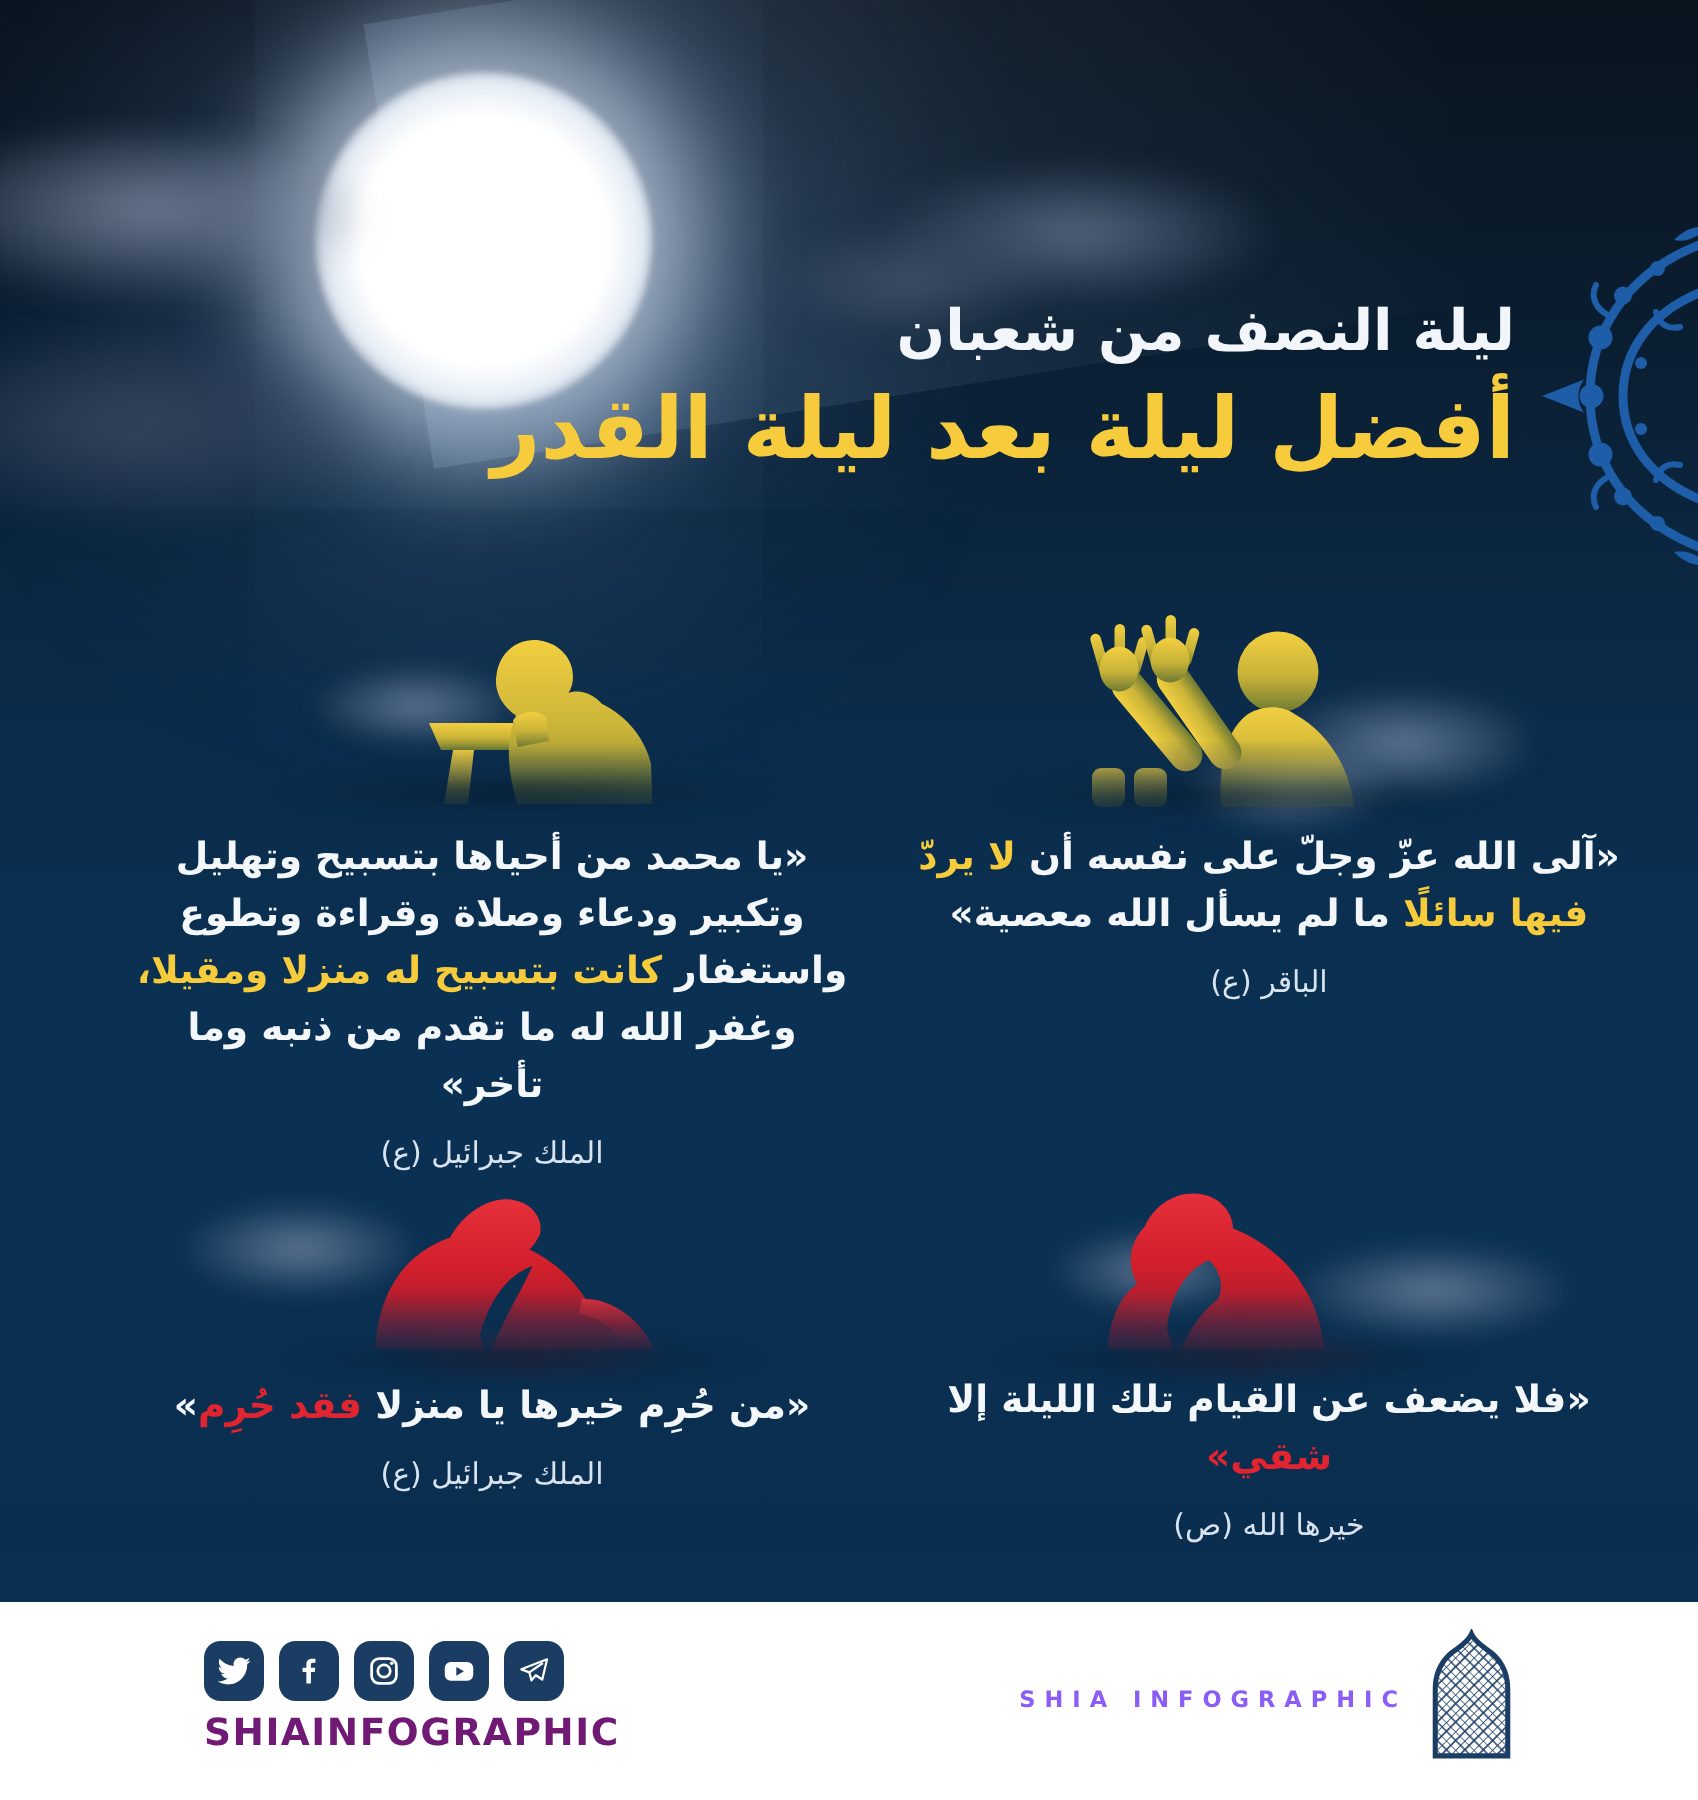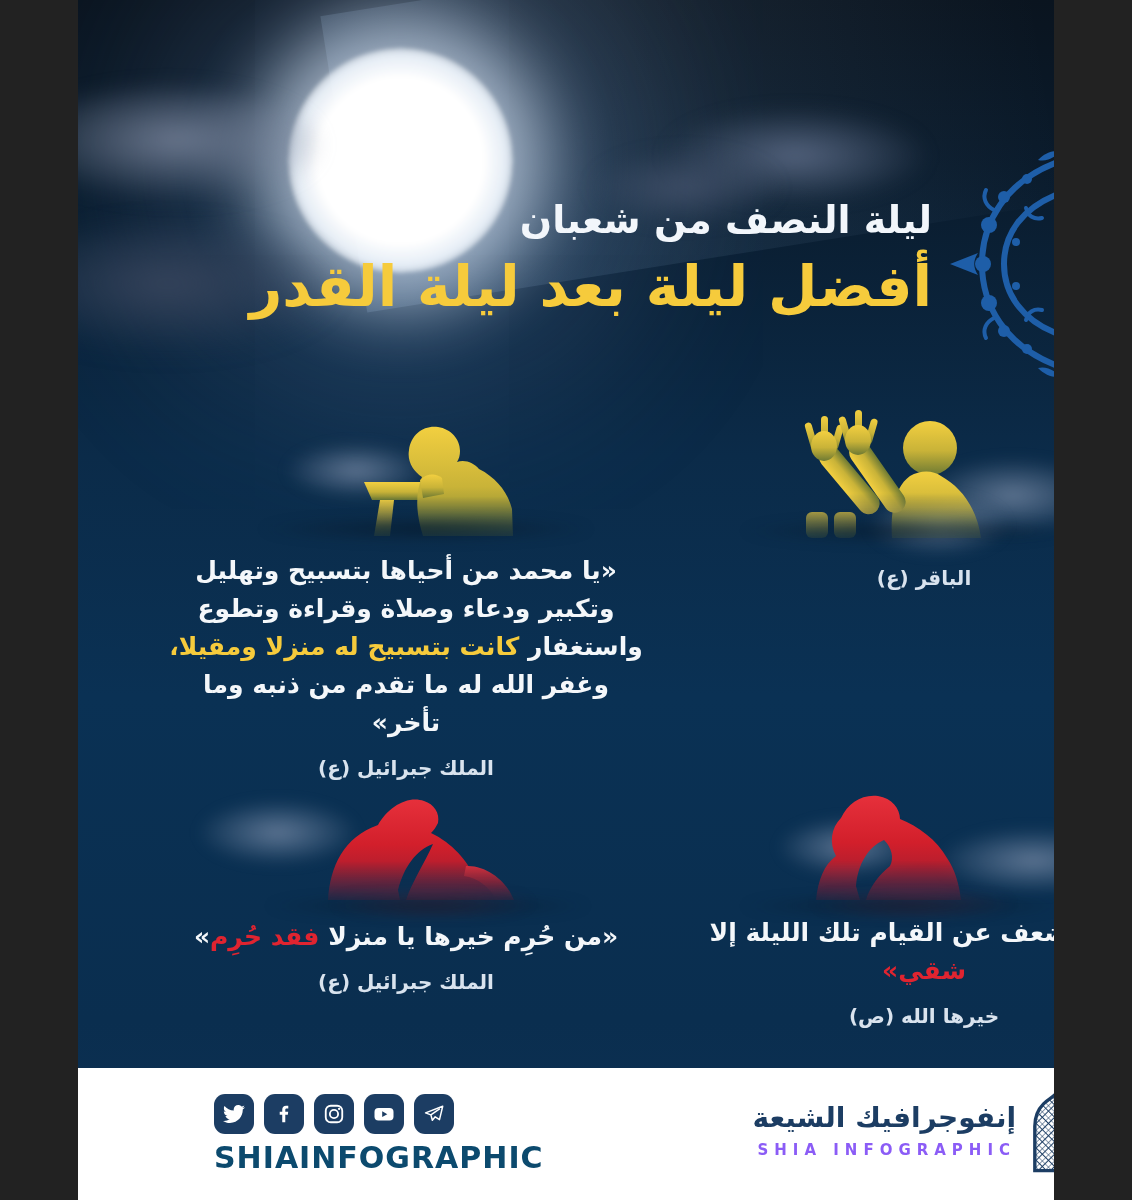--- a/index.html
+++ b/index.html
@@ -1,19 +1,19 @@
 <!DOCTYPE html>
 <html lang="ar"><head>
 <meta charset="utf-8">
 <style>
   * { margin:0; padding:0; box-sizing:border-box; }
   html,body { background:#222; }
   body { font-family:"DejaVu Sans", sans-serif; }
   .canvas{
-    position:relative; width:976px; height:1200px; margin:0 auto; overflow:hidden;
+    position:relative; width:1132px; height:1200px; margin:0 auto; overflow:hidden;
     background:linear-gradient(180deg,#0a141f 0%,#0a1b2c 14%,#0b2b49 38%,#0a3154 58%,#0a2e4f 85%,#0d3053 98%);
   }
   
   .beam{
     position:absolute; left:260px; top:-60px; width:950px; height:300px;
     transform:rotate(-9deg);
     background:linear-gradient(90deg,rgba(170,205,240,.16),rgba(170,205,240,0) 75%);
     pointer-events:none;
   }
   .moon{
@@ -38,32 +38,32 @@
 
   
   .sil{ position:absolute; -webkit-mask-image:linear-gradient(180deg,#000 66%,rgba(0,0,0,.2) 100%); mask-image:linear-gradient(180deg,#000 66%,rgba(0,0,0,.2) 100%); }
   .ground{ position:absolute; border-radius:50%; background:radial-gradient(ellipse,rgba(4,18,31,.55),rgba(4,18,31,0) 70%); filter:blur(6px); }
   .glow-red{ position:absolute; border-radius:50%; background:radial-gradient(ellipse,rgba(214,33,43,.28),rgba(214,33,43,0) 70%); filter:blur(8px); }
 
   .quote{ position:absolute; width:476px; direction:rtl; text-align:center; }
   .quote-text{ color:#f4f7fa; font-size:25px; font-weight:700; line-height:1.52; }
   .hl-yellow{ color:#f6cb3c; }
   .hl-red{ color:#e02430;text-align:center; }
-  .attribution{ color:#d9e3ee; font-size:20px; font-weight:700; margin-top:14px; }
+  .attribution{ color:#d9e3ee; font-size:20px; font-weight:400; margin-top:14px; }
 
   .q-tl{ left:90px;  top:552px; }
   .q-tr{ left:608px; top:552px; }
   .q-bl{ left:90px;  top:918px; }
   .q-br{ left:608px; top:914px; }
 
   
   .footer{ position:absolute; left:0; top:1068px; width:1132px; height:132px; background:#ffffff; }
   .social-row{ position:absolute; left:136px; top:26px; display:flex; gap:10px; }
   .social-btn{ width:40px; height:40px; border-radius:11px; background:#1c3d63; display:flex; align-items:center; justify-content:center; cursor:pointer; }
-  .handle{ position:absolute; left:136px; top:72px; color:#0c4a6e; font-size:30px; font-weight:700; letter-spacing:1px; }
+  .handle{ position:absolute; left:136px; top:72px; color:#701a75; font-size:25px; font-weight:700; letter-spacing:1px; }
   .brand{ position:absolute; right:122px; top:18px; display:flex; align-items:center; gap:14px; }
   .brand-text{ text-align:right; direction:rtl; }
   .brand-ar{ color:#1c3d63; font-size:28px; font-weight:700; line-height:1.2; }
   .brand-en{ color:#8b5cf6; font-size:15px; font-weight:600; letter-spacing:6px; margin-top:6px; direction:ltr; }
 </style>
 </head>
 <body>
 
 <div class="canvas">
 
@@ -154,20 +154,21 @@
       <g transform="translate(78,34)">
         <rect x="-13" y="-27" width="7" height="28" rx="3.5" transform="rotate(-16)"></rect>
         <rect x="-3" y="-30" width="7" height="31" rx="3.5"></rect>
         <rect x="7" y="-25" width="7" height="26" rx="3.5" transform="rotate(16)"></rect>
         <ellipse cx="0" cy="0" rx="13" ry="15"></ellipse>
       </g>
     </g>
   </svg>
   <div class="ground" style="left:660px;top:518px;width:340px;height:26px;"></div>
   <div class="quote q-tr">
+    <p class="quote-text"><span>«آلى الله عزّ وجلّ على نفسه أن </span><span class="hl-yellow">لا يردّ فيها سائلًا</span><span> ما لم يسأل الله معصية»</span></p>
     <p class="attribution">الباقر (ع)</p>
   </div>
 
   <div class="cloud cl-sm" style="left:120px;top:800px;width:160px;height:65px;"></div>
   <svg class="sil" style="left:222px;top:786px;" width="252" height="114" viewBox="0 0 252 114">
     <defs>
       <linearGradient id="gr1" x1="0" y1="0" x2="0" y2="1">
         <stop offset="0" stop-color="#E6303B"></stop>
           <stop offset=".45" stop-color="#D21F2B"></stop>
           <stop offset="1" stop-color="#8C1C32"></stop>
@@ -233,21 +234,20 @@
         <svg width="22" height="22" viewBox="0 0 24 24" fill="none" stroke="#ffffff" stroke-width="1.6" stroke-linejoin="round">
             <path d="M21.5 3.5 2.8 10.8 8.6 13 10.2 18.8 13.3 15.1 18 18.2 Z"></path>
             <path d="M8.6 13 18.5 6.2"></path>
           </svg>
       </div>
     </div>
     <div class="handle">SHIAINFOGRAPHIC</div>
 
     <div class="brand">
       <div class="brand-text">
-        <div class="brand-ar">إنفوجرافيك الشيعة</div>
         <div class="brand-en">SHIA INFOGRAPHIC</div>
       </div>
       <svg width="58" height="88" viewBox="0 0 60 90">
         <defs>
           <pattern id="lattice" width="9" height="9" patternUnits="userSpaceOnUse" patternTransform="rotate(45)">
             <rect width="9" height="9" fill="#ffffff"></rect>
             <path d="M0 0H9M0 4.5H9M0 0V9M4.5 0V9" stroke="#1c3d63" stroke-width="1.1" fill="none"></path>
           </pattern>
         </defs>
         <path d="M30,3 C33,10 41,13 46,18 C52,24 55,32 55,41 L55,87 L5,87 L5,41 C5,32 8,24 14,18 C19,13 27,10 30,3 Z" fill="url(#lattice)" stroke="#1c3d63" stroke-width="3.5"></path>

